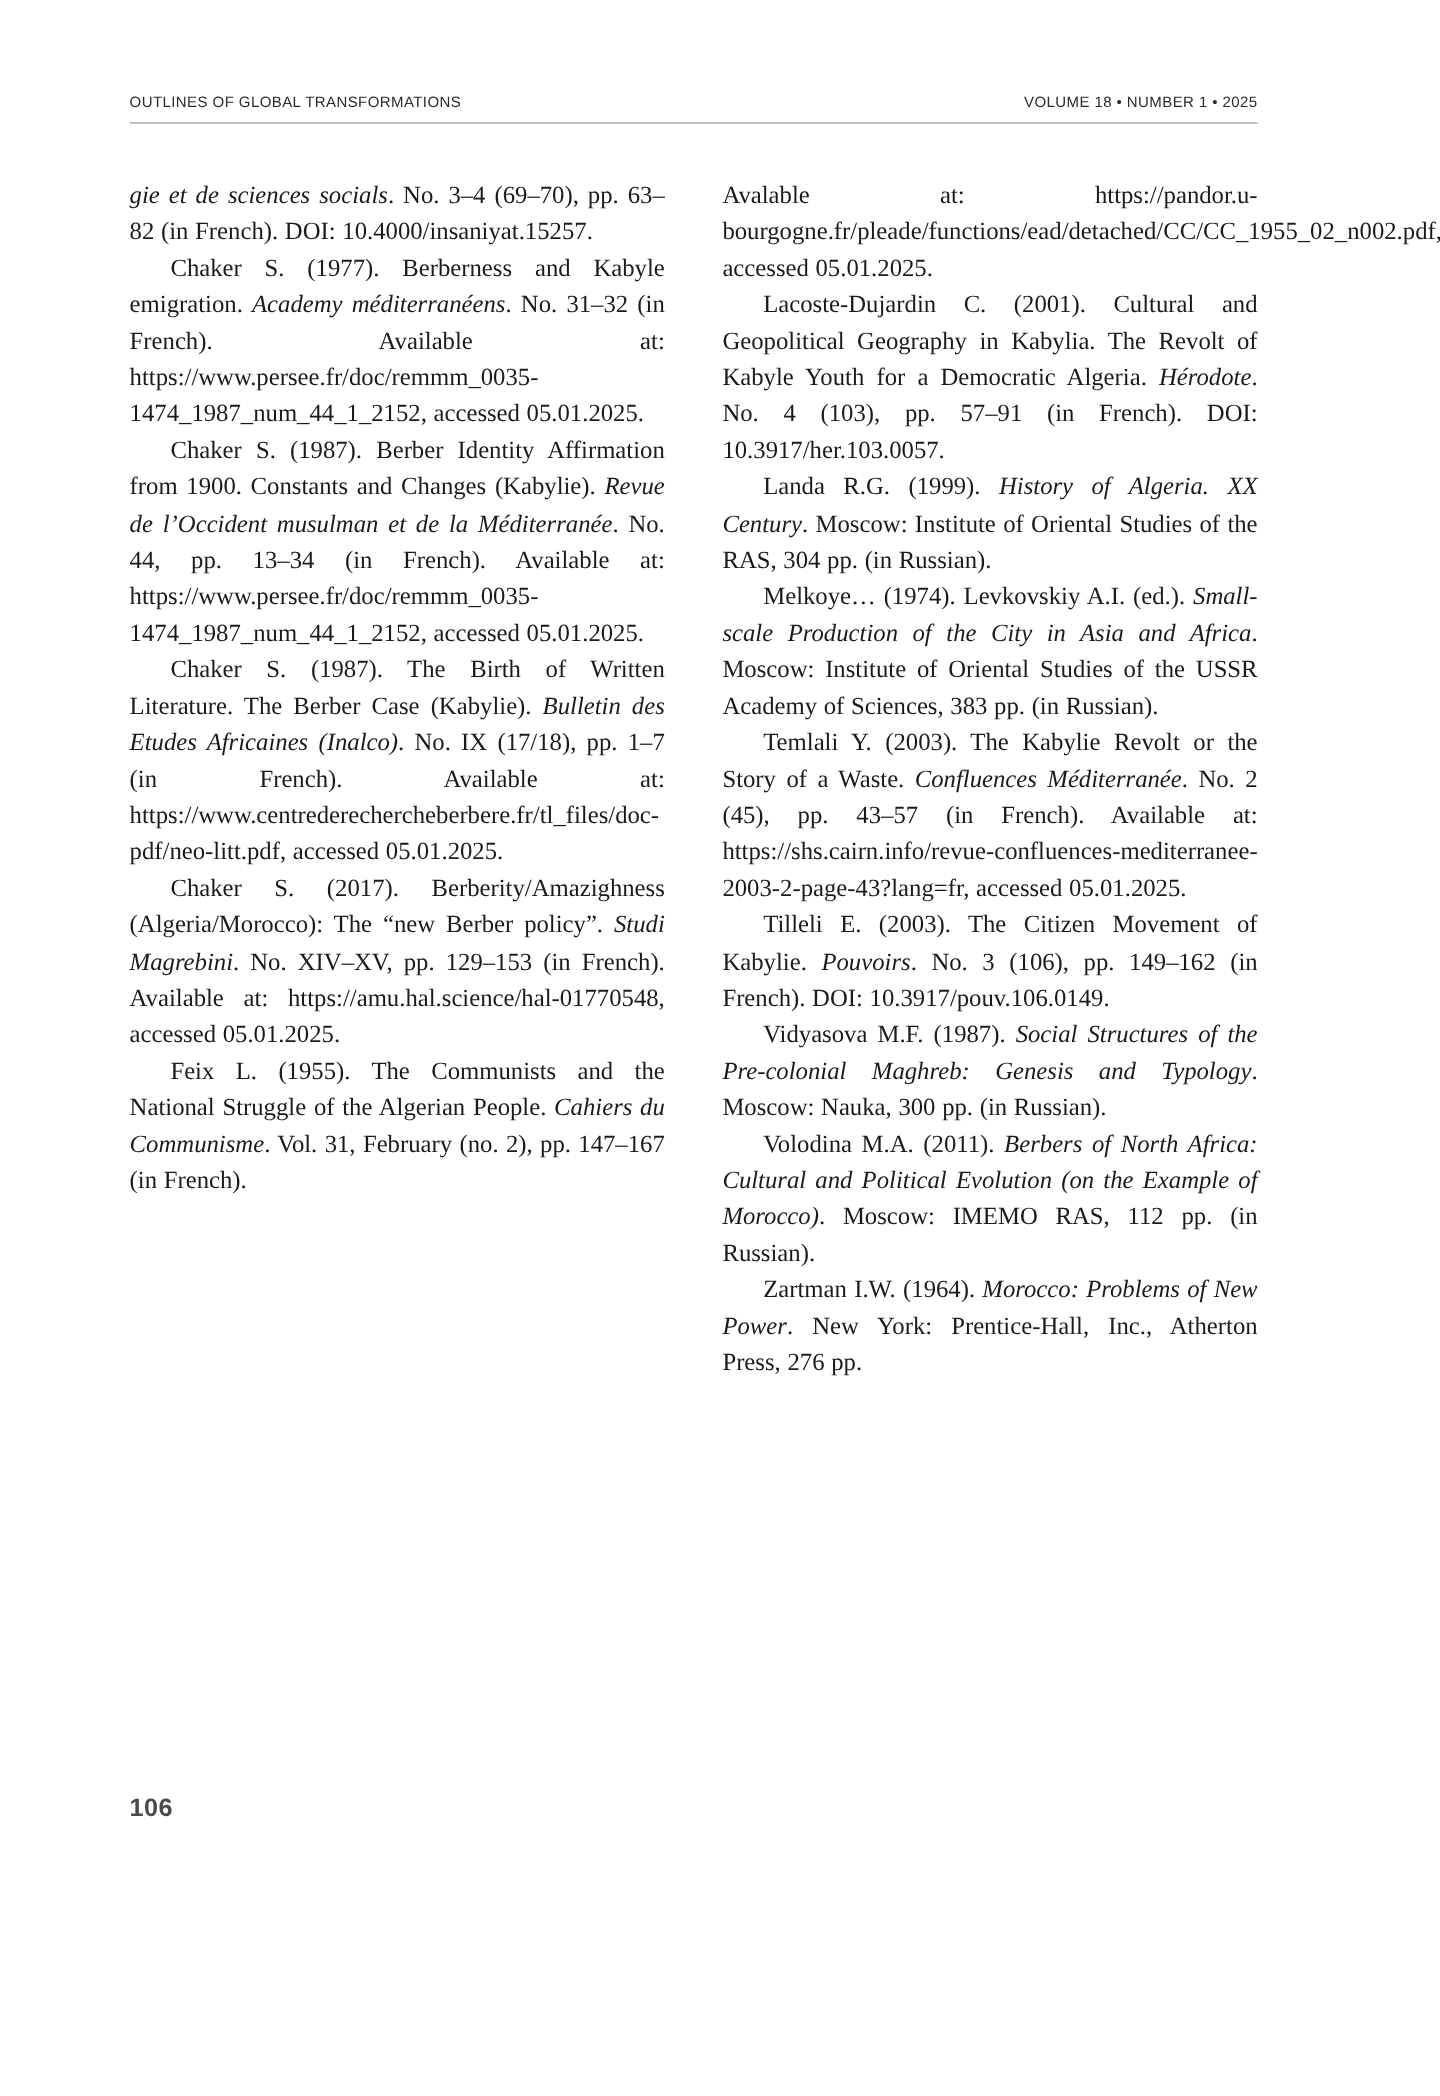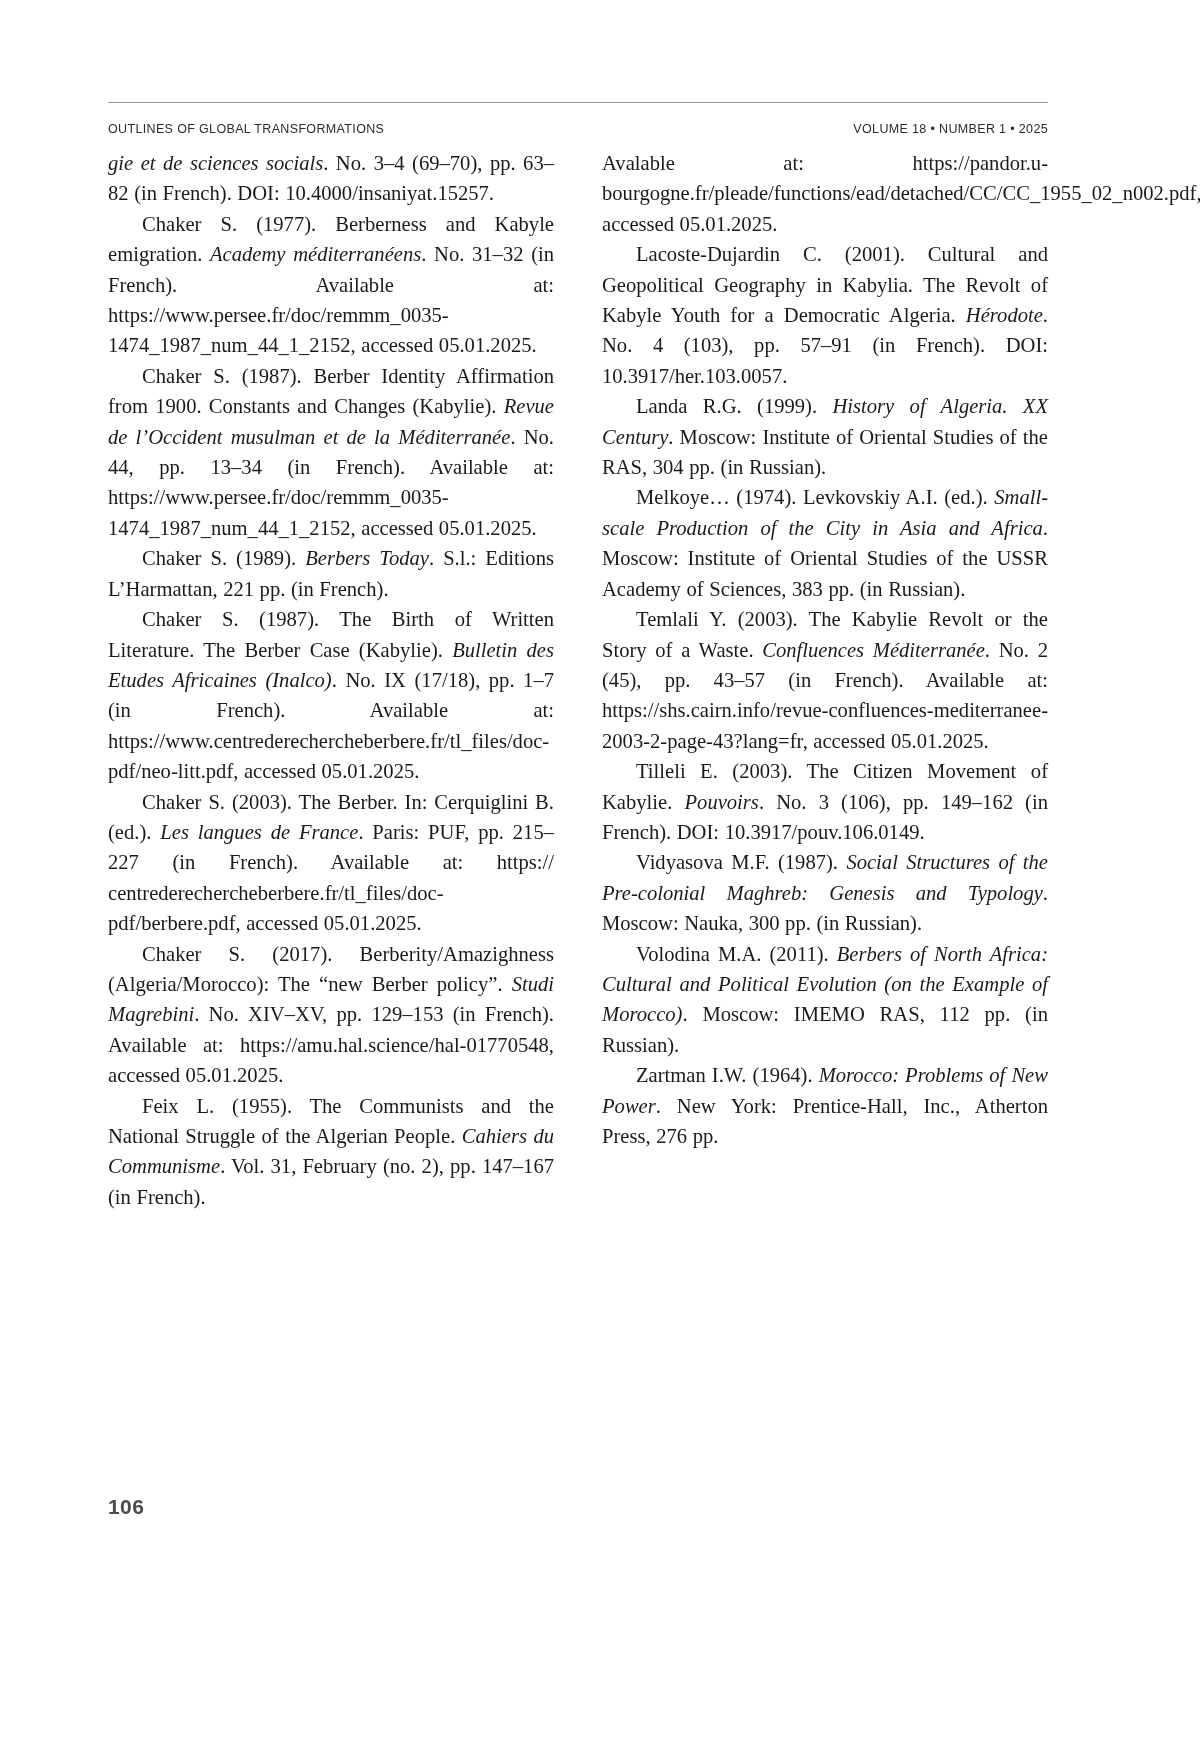--- a/index.html
+++ b/index.html
@@ -31,21 +31,20 @@
     display: flex;
     justify-content: space-between;
     align-items: baseline;
     font-family: "Liberation Sans", sans-serif;
     font-size: 12.5px;
     letter-spacing: 0.35px;
     color: #2b2b2b;
   }
   .running-head .left {
     text-transform: uppercase;
-    margin-top: 44px;
   }
   .running-head .right {
     text-transform: uppercase;
     margin-left: 36px;
   }
   .rule {
     position: absolute;
     left: 108px;
     top: 102px;
     width: 940px;
@@ -100,23 +99,21 @@
     <span class="left">OUTLINES OF GLOBAL TRANSFORMATIONS</span>
     <span class="right">VOLUME 18 • NUMBER 1 • 2025</span>
   </div>
   <div class="rule"></div>
 
   <div class="columns">
     <div class="col" id="left-column">
         <p class="ref cont"><i>gie et de sciences socials</i><span>. No. 3–4 (69–70), pp. 63–82 (in French). DOI: 10.4000/insaniyat.15257.</span></p>
         <p class="ref"><span>Chaker S. (1977). Berberness and Kabyle emigration. </span><i>Academy méditerranéens</i><span>. No. 31–32 (in French). Available at: https://www.persee.fr/doc/remmm_0035-1474_1987_num_44_1_2152, accessed 05.01.2025.</span></p>
         <p class="ref"><span>Chaker S. (1987). Berber Identity Affirmation from 1900. Constants and Changes (Kabylie). </span><i>Revue de l’Occident musulman et de la Méditerranée</i><span>. No. 44, pp. 13–34 (in French). Available at: https://www.persee.fr/doc/remmm_0035-1474_1987_num_44_1_2152, accessed 05.01.2025.</span></p>
-        <p class="ref"><span>Chaker S. (1989). </span><i>Berbers Today</i><span>. S.l.: Editions L’Harmattan, 221 pp. (in French).</span></p>
         <p class="ref"><span>Chaker S. (1987). The Birth of Written Literature. The Berber Case (Kabylie). </span><i>Bulletin des Etudes Africaines (Inalco)</i><span>. No. IX (17/18), pp. 1–7 (in French). Available at: https://www.centrederechercheberbere.fr/tl_files/doc-pdf/neo-litt.pdf, accessed 05.01.2025.</span></p>
-        <p class="ref"><span>Chaker S. (2003). The Berber. In: Cerquiglini B. (ed.). </span><i>Les langues de France</i><span>. Paris: PUF, pp. 215–227 (in French). Available at: https:// centrederechercheberbere.fr/tl_files/doc-pdf/berbere.pdf, accessed 05.01.2025.</span></p>
         <p class="ref"><span>Chaker S. (2017). Berberity/Amazighness (Algeria/Morocco): The “new Berber policy”. </span><i>Studi Magrebini</i><span>. No. XIV–XV, pp. 129–153 (in French). Available at: https://amu.hal.science/hal-01770548, accessed 05.01.2025.</span></p>
         <p class="ref"><span>Feix L. (1955). The Communists and the National Struggle of the Algerian People. </span><i>Cahiers du Communisme</i><span>. Vol. 31, February (no. 2), pp. 147–167 (in French).</span></p>
       </div>
     <div class="col" id="right-column">
         <p class="ref cont"><span>Avalable at: https://pandor.u-bourgogne.fr/pleade/functions/ead/detached/CC/CC_1955_02_n002.pdf, accessed 05.01.2025.</span></p>
         <p class="ref"><span>Lacoste-Dujardin C. (2001). Cultural and Geopolitical Geography in Kabylia. The Revolt of Kabyle Youth for a Democratic Algeria. </span><i>Hérodote</i><span>. No. 4 (103), pp. 57–91 (in French). DOI: 10.3917/her.103.0057.</span></p>
         <p class="ref"><span>Landa R.G. (1999). </span><i>History of Algeria. XX Century</i><span>. Moscow: Institute of Oriental Studies of the RAS, 304 pp. (in Russian).</span></p>
         <p class="ref"><span>Melkoye… (1974). Levkovskiy A.I. (ed.). </span><i>Small-scale Production of the City in Asia and Africa</i><span>. Moscow: Institute of Oriental Studies of the USSR Academy of Sciences, 383 pp. (in Russian).</span></p>
         <p class="ref"><span>Temlali Y. (2003). The Kabylie Revolt or the Story of a Waste. </span><i>Confluences Méditerranée</i><span>. No. 2 (45), pp. 43–57 (in French). Available at: https://shs.cairn.info/revue-confluences-mediterranee-2003-2-page-43?lang=fr, accessed 05.01.2025.</span></p>
         <p class="ref"><span>Tilleli E. (2003). The Citizen Movement of Kabylie. </span><i>Pouvoirs</i><span>. No. 3 (106), pp. 149–162 (in French). DOI: 10.3917/pouv.106.0149.</span></p>

